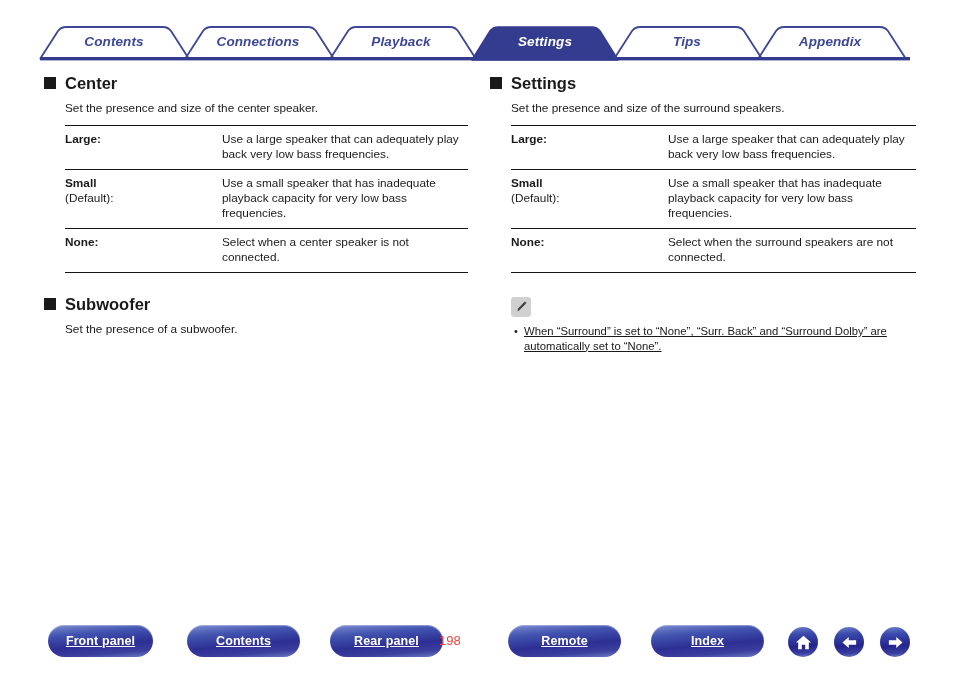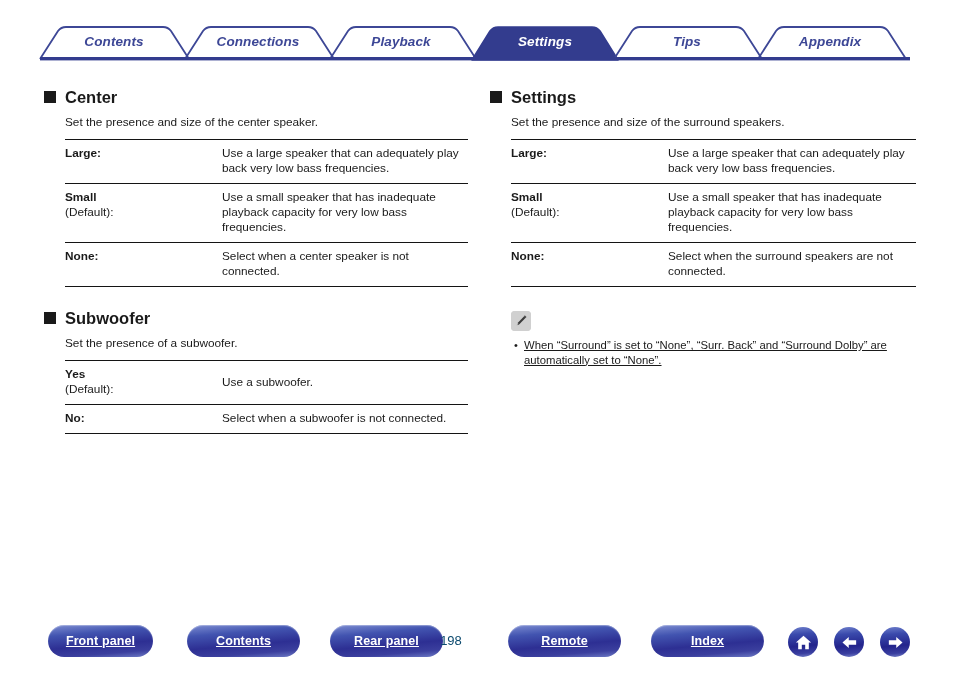--- a/index.html
+++ b/index.html
@@ -36,21 +36,21 @@
 
   
   .content {
     position: absolute;
     top: 66px;
     left: 0;
     width: 954px;
   }
   .col {
     position: absolute;
-    top: 14px;
+    top: 0;
   }
   .col-left  { left: 44px;  width: 424px; }
   .col-right { left: 490px; width: 426px; }
 
   .sec-head {
     display: flex;
     align-items: center;
     margin: 8px 0 0 0;
   }
   .sec-head .sq {
@@ -148,25 +148,24 @@
     font-weight: bold;
     display: flex;
     align-items: center;
     justify-content: center;
     letter-spacing: .1px;
     text-decoration: underline;
   }
   .pageno {
     position: absolute;
     top: 20px;
-    left: 430px;
+    left: 439px;
     width: 42px;
-    text-align: center;
     font-size: 13px;
-    color: #0c4a6e;
+    color: #ef4444;
   }
   .circ {
     position: absolute;
     top: 14px;
     width: 30px;
     height: 30px;
     border-radius: 50%;
     background: linear-gradient(175deg, #6f80cc 0%, #3a4aac 25%, #23248c 62%, #3a3fa0 85%, #7a86cd 100%);
     display: flex;
     align-items: center;
@@ -244,37 +243,20 @@
         </tbody>
       </table>
     </div>
 
     <div style="margin-top:22px;">
       <div class="sec-head">
         <span class="sq"></span>
         <h2>Subwoofer</h2>
       </div>
       <p class="sec-desc">Set the presence of a subwoofer.</p>
-      <table class="opts">
-        <tbody>
-          <tr class="vcenter">
-            <td class="term">
-              <span class="t-main">Yes</span><br>
-              <span class="t-def">(Default):</span>
-            </td>
-            <td class="desc">Use a subwoofer.</td>
-          </tr>
-          <tr>
-            <td class="term">
-              <span class="t-main">No:</span>
-            </td>
-            <td class="desc">Select when a subwoofer is not connected.</td>
-          </tr>
-        </tbody>
-      </table>
     </div>
   </div>
 
   <div class="col col-right">
     <div>
       <div class="sec-head">
         <span class="sq"></span>
         <h2>Settings</h2>
       </div>
       <p class="sec-desc">Set the presence and size of the surround speakers.</p>

